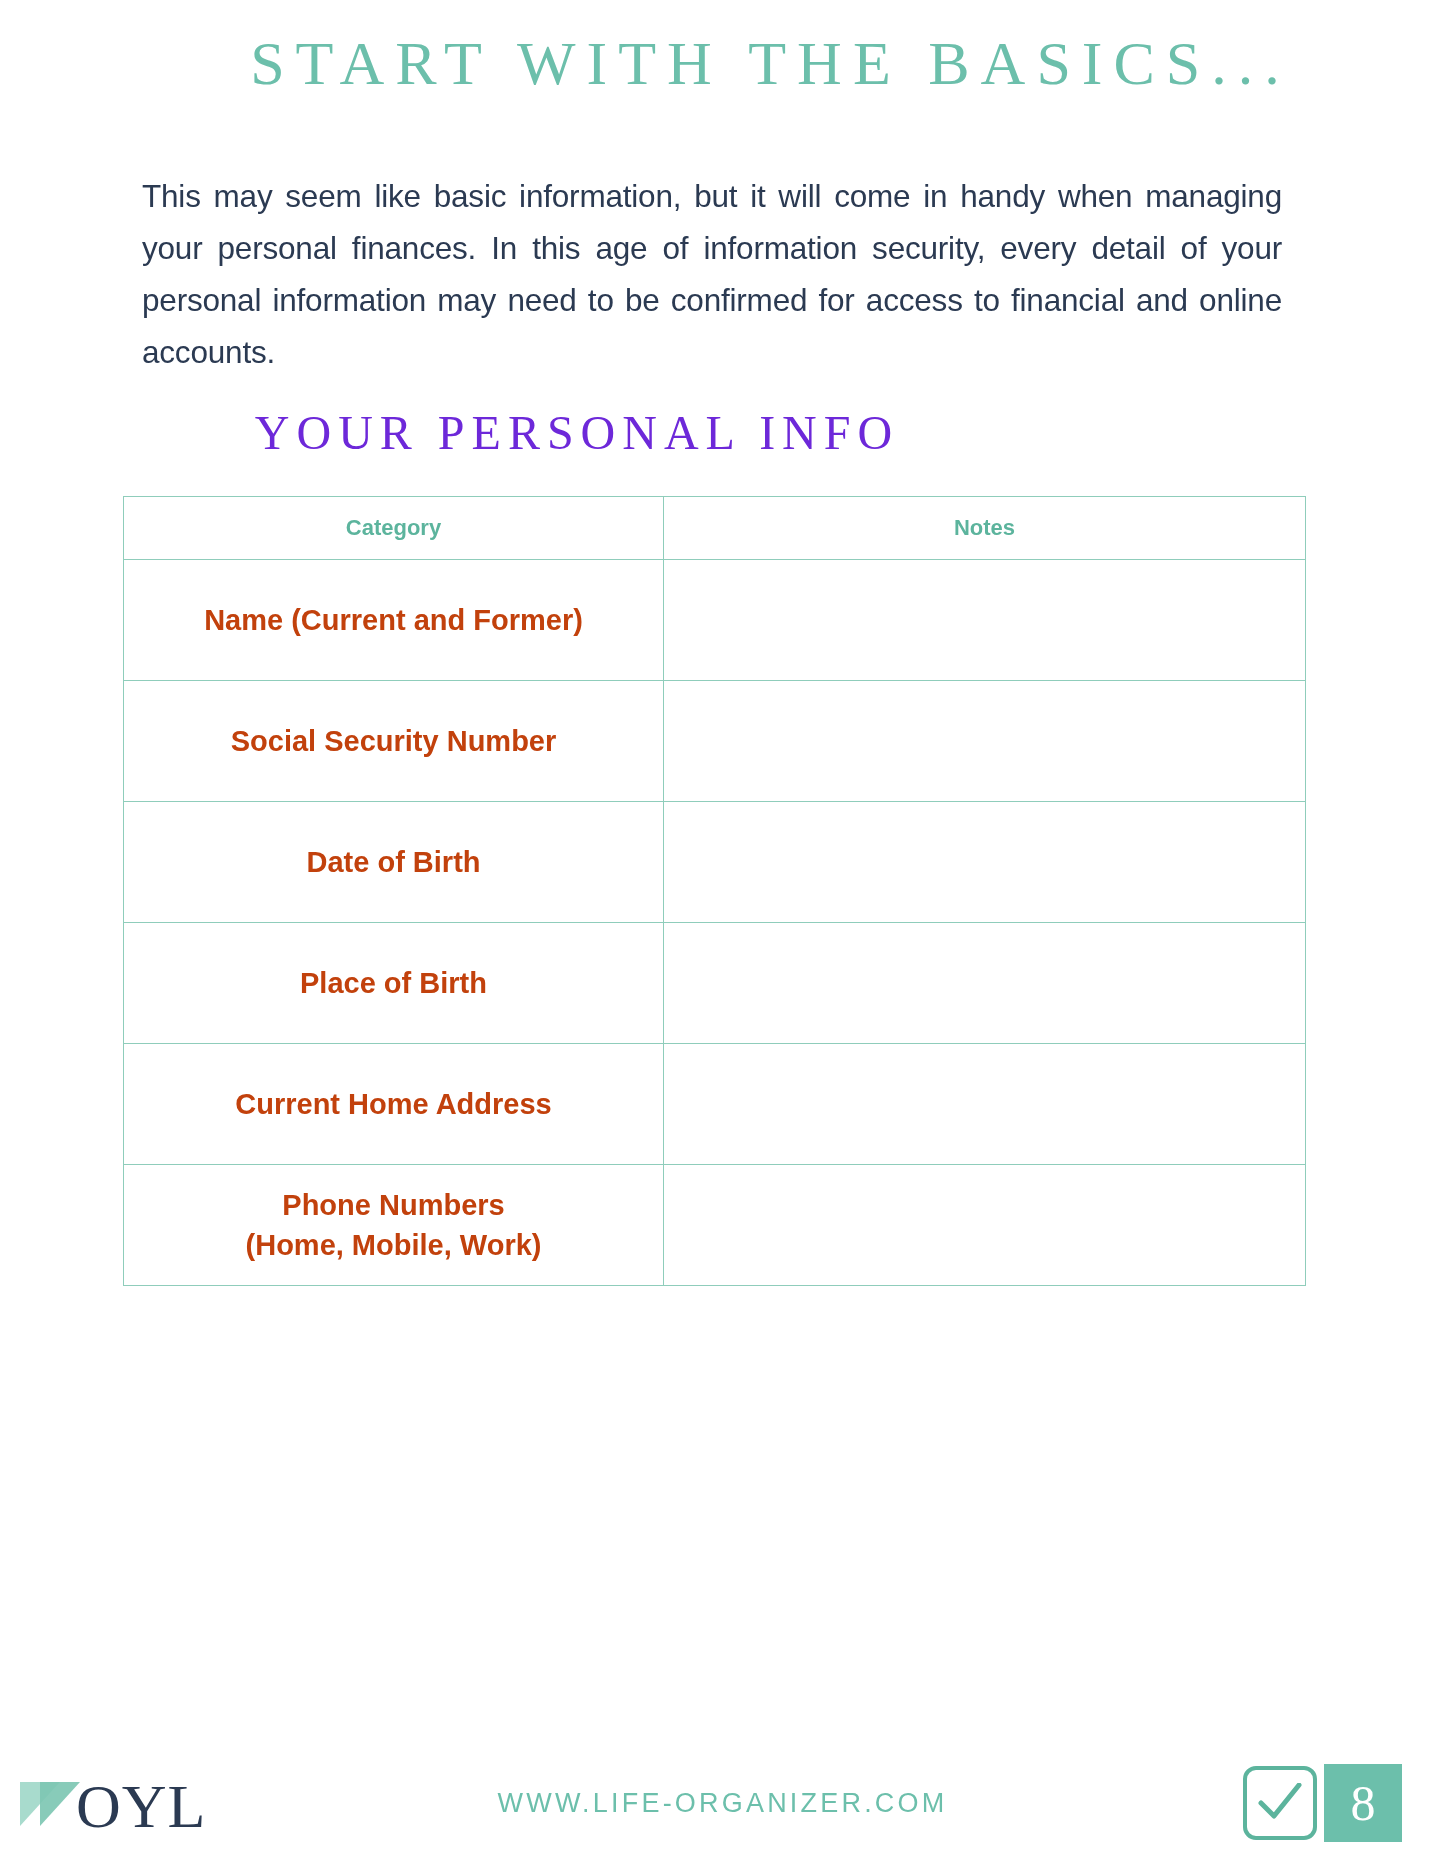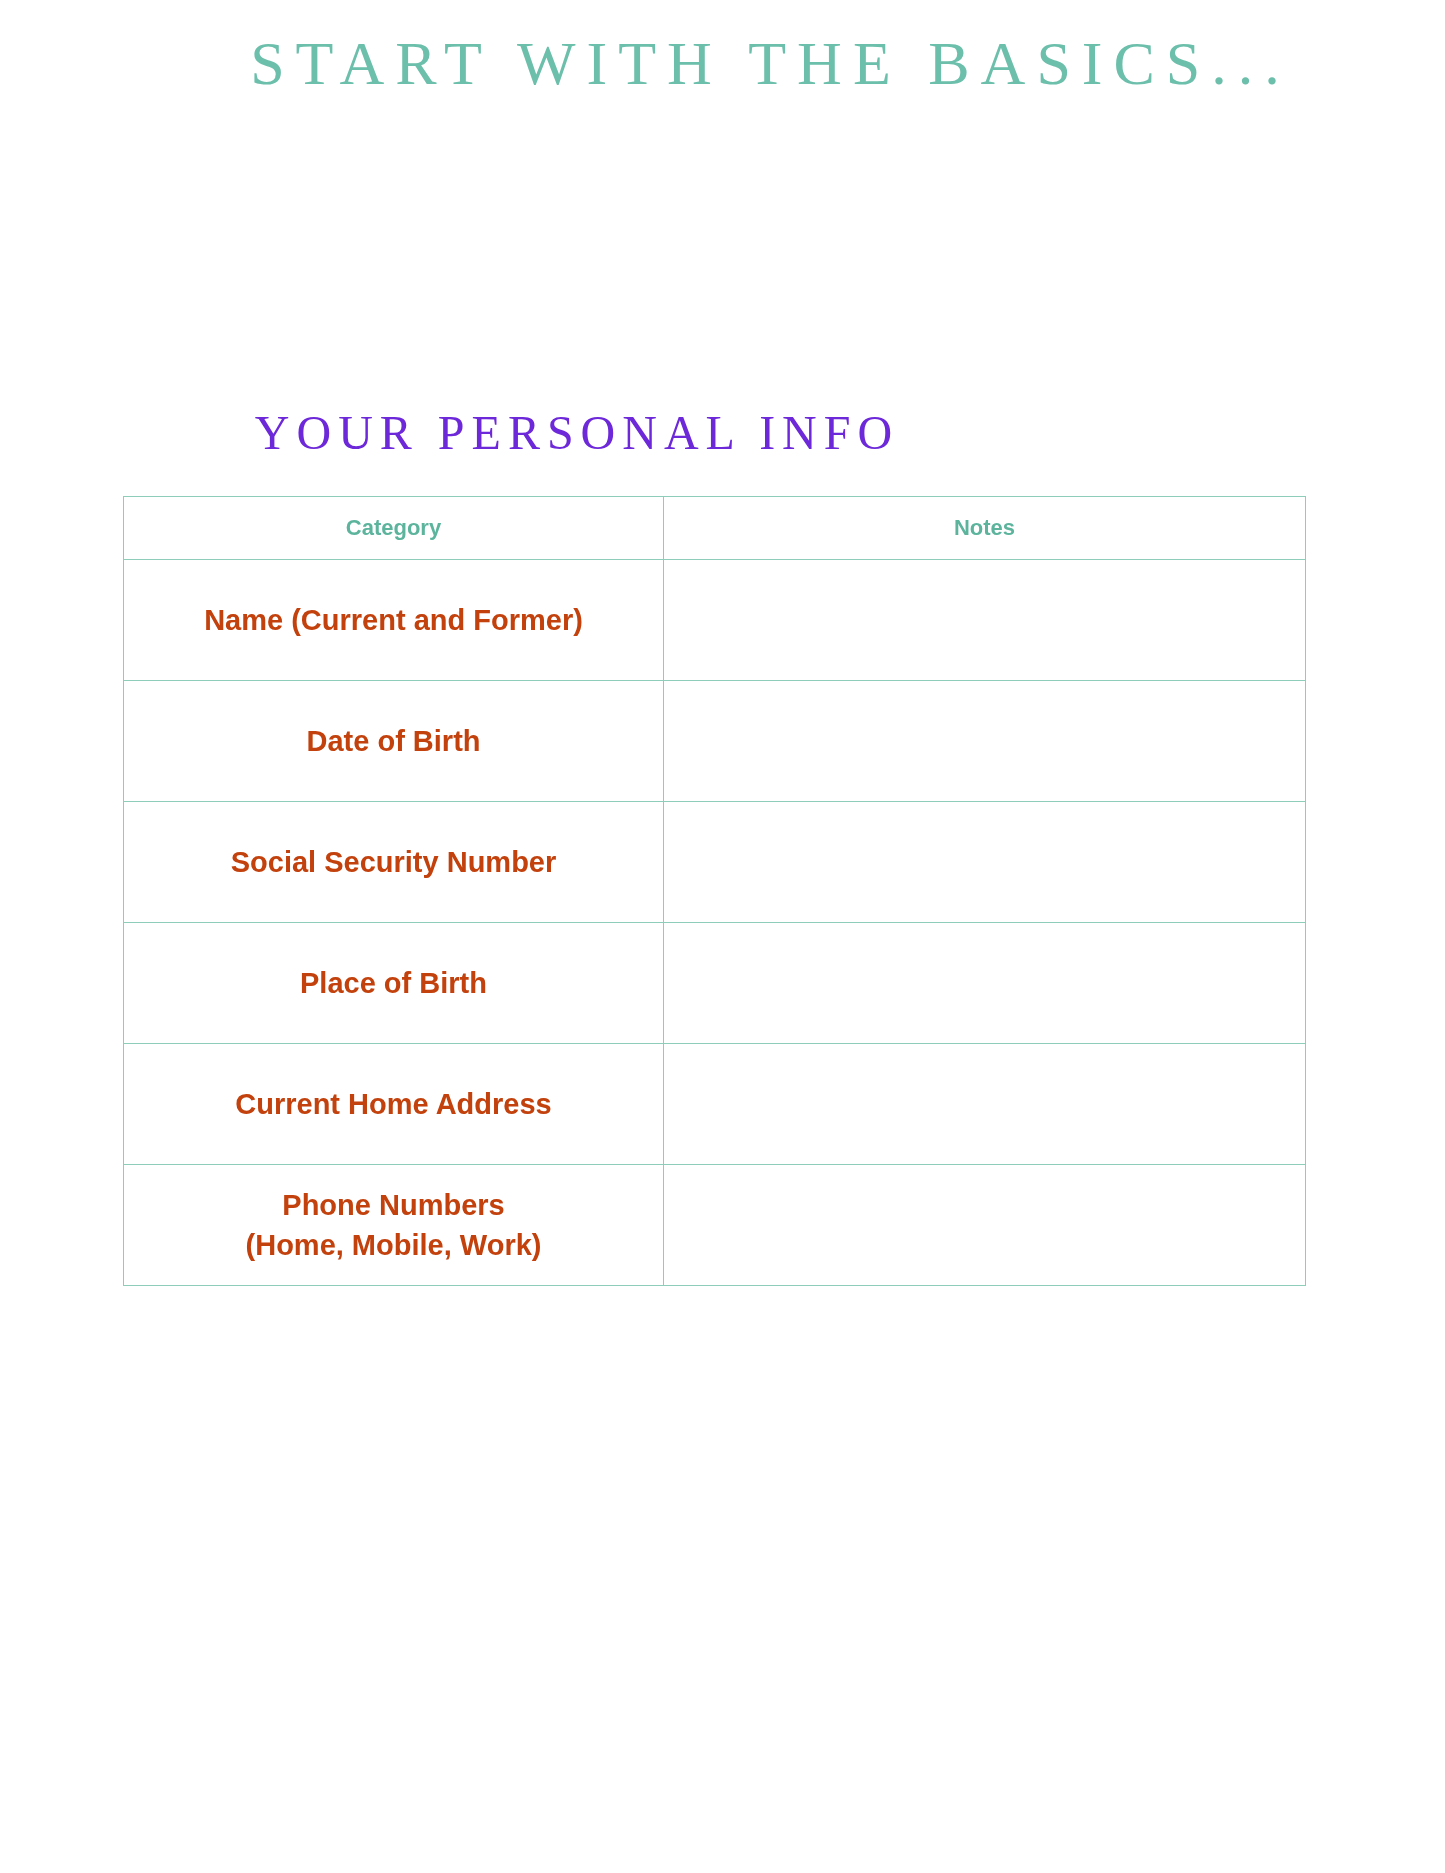--- a/index.html
+++ b/index.html
@@ -189,20 +189,21 @@
     line-height: 1;
   }
 </style>
 </head>
 <body>
 
 <div class="page">
 
   <div class="page-title">START WITH THE BASICS...</div>
 
+  <p class="intro">This may seem like basic information, but it will come in handy when managing your personal finances. In this age of information security, every detail of your personal information may need to be confirmed for access to financial and online accounts.</p>
 
   <div class="section-heading">YOUR PERSONAL INFO</div>
 
   <table class="info-table">
     <colgroup>
       <col class="col-category">
       <col class="col-notes">
     </colgroup>
     <thead>
       <tr>
@@ -212,27 +213,27 @@
     </thead>
     <tbody>
       <tr>
         <td class="cat">
           <span class="cat-line">Name (Current and Former)</span>
         </td>
         <td class="notes"></td>
       </tr>
       <tr>
         <td class="cat">
+          <span class="cat-line">Social Security Number</span>
+        </td>
+        <td class="notes"></td>
+      </tr>
+      <tr>
+        <td class="cat">
           <span class="cat-line">Date of Birth</span>
-        </td>
-        <td class="notes"></td>
-      </tr>
-      <tr>
-        <td class="cat">
-          <span class="cat-line">Social Security Number</span>
         </td>
         <td class="notes"></td>
       </tr>
       <tr>
         <td class="cat">
           <span class="cat-line">Place of Birth</span>
         </td>
         <td class="notes"></td>
       </tr>
       <tr>
@@ -244,14 +245,38 @@
       <tr>
         <td class="cat">
           <span class="cat-line">Phone Numbers</span>
           <span class="cat-line">(Home, Mobile, Work)</span>
         </td>
         <td class="notes"></td>
       </tr>
     </tbody>
   </table>
 
+  <div class="footer">
+
+    <div class="logo">
+      <svg class="logo-mark" viewBox="0 0 74 52">
+        <polygon points="0,2 40,2 0,46" fill="#a8dbcd"></polygon>
+        <polygon points="22,46 22,22 44,46" fill="#ffffff"></polygon>
+        <polygon points="20,2 60,2 20,46" fill="#7ec7b3" opacity="0.92"></polygon>
+        <polygon points="44,46 44,20 66,46" fill="#ffffff"></polygon>
+      </svg>
+      <span class="logo-text">OYL</span>
+    </div>
+
+    <div class="footer-url">WWW.LIFE-ORGANIZER.COM</div>
+
+    <div class="page-badge">
+      <div class="check-box">
+        <svg width="46" height="40" viewBox="0 0 46 40">
+          <polyline points="4,20 17,33 42,2" fill="none" stroke="#5cb49d" stroke-width="5" stroke-linecap="round" stroke-linejoin="round"></polyline>
+        </svg>
+      </div>
+      <div class="num-box">8</div>
+    </div>
+
+  </div>
 
 </div>
 
 </body></html>

